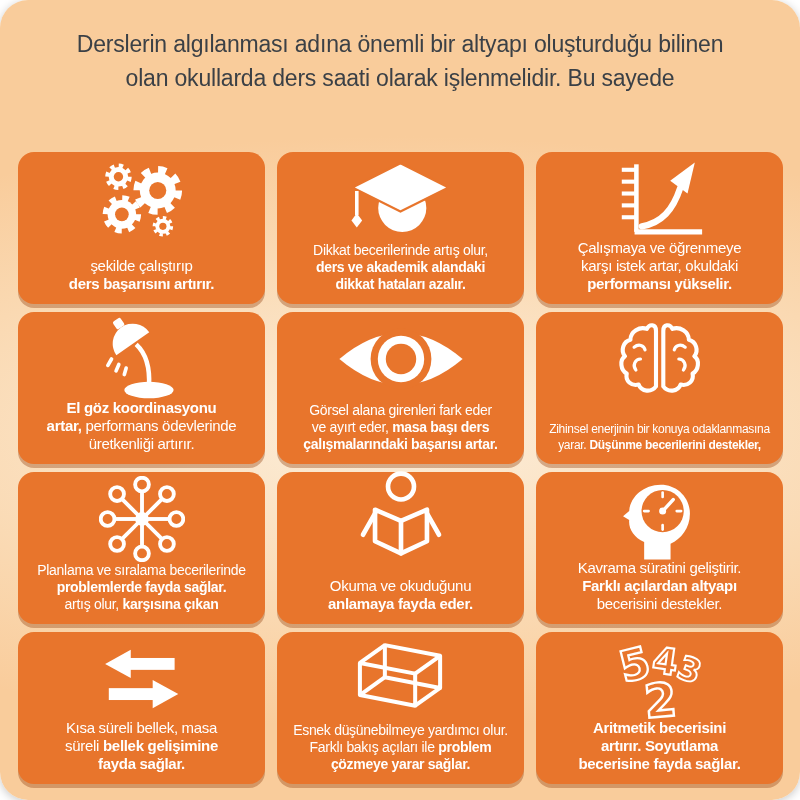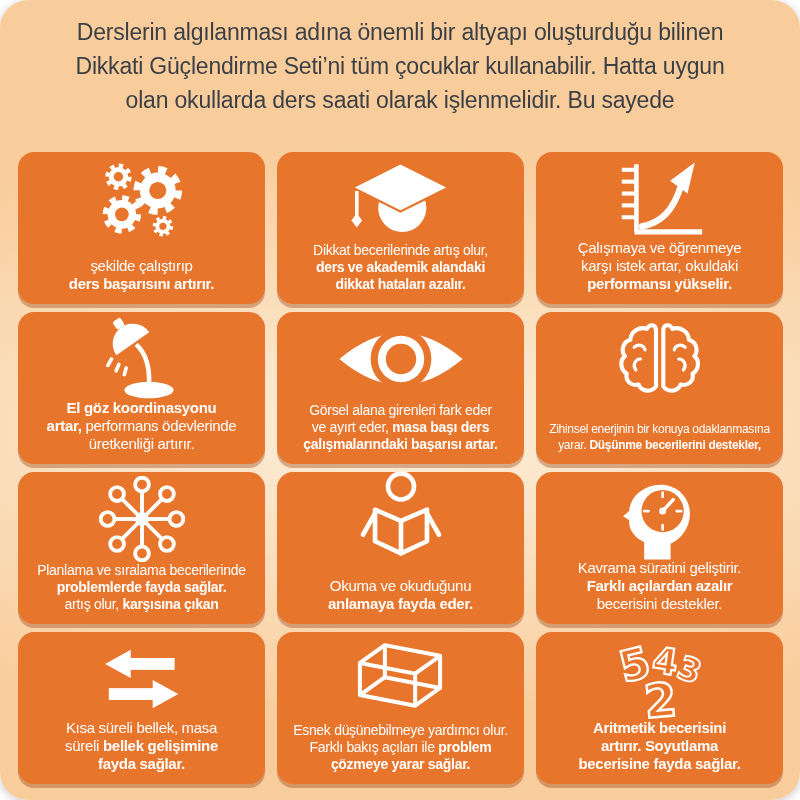--- a/index.html
+++ b/index.html
@@ -4,21 +4,21 @@
 <style>
   html,body{margin:0;padding:0;background:#fff;}
   body{width:800px;height:800px;font-family:"Liberation Sans",sans-serif;}
   .panel{
     position:absolute;left:0;top:0;width:800px;height:800px;
     border-radius:28px;
     background:radial-gradient(115% 42% at 50% 54%, var(--panel-cream,#FCEEDA) 0%, #FAD9B2 55%, var(--panel-peach,#F9CC9B) 88%);
     box-shadow:0 2px 10px rgba(0,0,0,.22);
     overflow:hidden;
   }
-  .header{padding-top:15px;text-align:center;color:var(--header-text,#3B4046);}
+  .header{padding-top:15px;text-align:center;color:var(--header-text,#3B4046);margin-top:12px;}
   .header-line{
     font-size:23px;line-height:34px;font-weight:500;letter-spacing:-.2px;white-space:nowrap;
   }
   .grid{
     position:absolute;left:18px;top:152px;
     display:grid;grid-template-columns:repeat(3,247px);grid-auto-rows:152px;
     column-gap:12px;row-gap:8px;
   }
   .card{
     position:relative;background:var(--card-orange,#E8752C);
@@ -37,21 +37,20 @@
   .text.md .line{font-size:14px;line-height:17px;letter-spacing:-.3px;}
   .text.sm .line{font-size:12px;line-height:15.5px;letter-spacing:-.3px;}
   .text b{font-weight:700;margin-top:21px;}
 </style>
 </head>
 <body>
 
 <div class="panel">
   <div class="header" id="header">
       <div class="header-line">Derslerin algılanması adına önemli bir altyapı oluşturduğu bilinen</div>
-      <div class="header-line">Dikkati Güçlendirme Seti’ni tüm çocuklar kullanabilir. Hatta uygun</div>
       <div class="header-line">olan okullarda ders saati olarak işlenmelidir. Bu sayede</div>
     </div>
   <div class="grid" id="grid">
       <div class="card">
     <div class="icon-wrap">
           <svg viewBox="0 0 130 96" height="82">
     <g transform="translate(38 22)">
       <circle r="13" fill="none" stroke="#fff" stroke-width="5" stroke-dasharray="5.1 5.1"></circle>
       <circle r="11.4" fill="#fff"></circle>
               <circle r="5.5" fill="var(--card-orange,#E8752C)"></circle>
@@ -230,21 +229,21 @@
       <line x1="74" y1="41" x2="69" y2="41"></line>
       <line x1="37" y1="41" x2="32" y2="41"></line>
       <line x1="53" y1="62" x2="53" y2="57"></line>
     </g>
     <line x1="53" y1="41" x2="65" y2="28" stroke="#fff" stroke-width="4" stroke-linecap="round"></line>
     <circle cx="53" cy="41" r="4" fill="#fff"></circle>
   </svg>
         </div>
     <div class="text">
           <div class="line"><span>Kavrama süratini geliştirir.</span></div>
-          <div class="line"><b>Farklı açılardan azalır</b></div>
+          <div class="line"><b>Farklı açılardan altyapı</b></div>
           <div class="line"><span>becerisini destekler.</span></div>
         </div>
   </div>
       <div class="card">
     <div class="icon-wrap">
           <svg viewBox="0 0 100 70" height="64">
     <rect x="36" y="12" width="50" height="13" fill="#fff"></rect>
     <polygon points="38,3 38,34 10,18.5" fill="#fff"></polygon>
     <rect x="14" y="45" width="50" height="13" fill="#fff"></rect>
     <polygon points="62,36 62,67 90,51.5" fill="#fff"></polygon>

